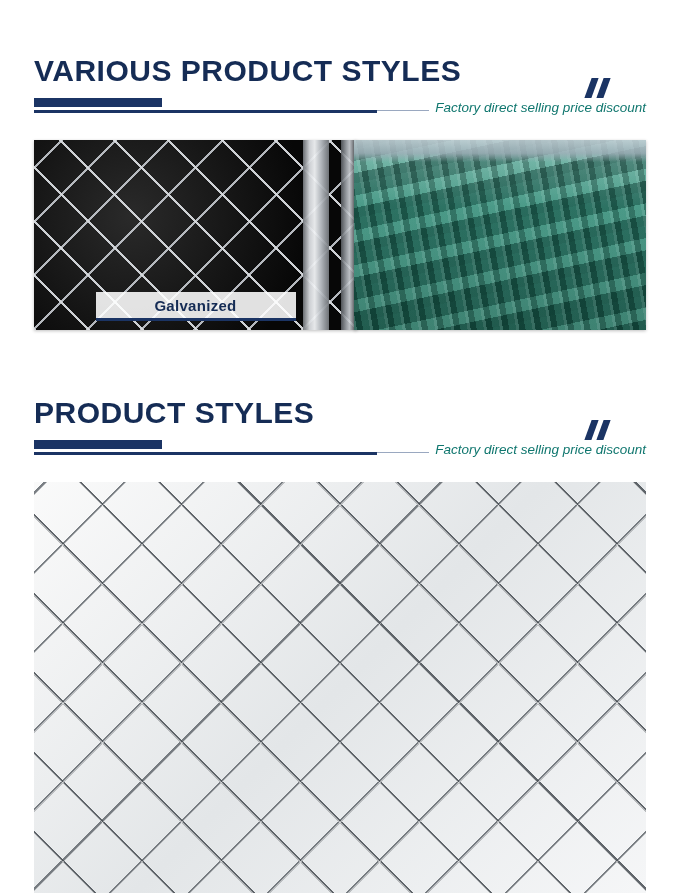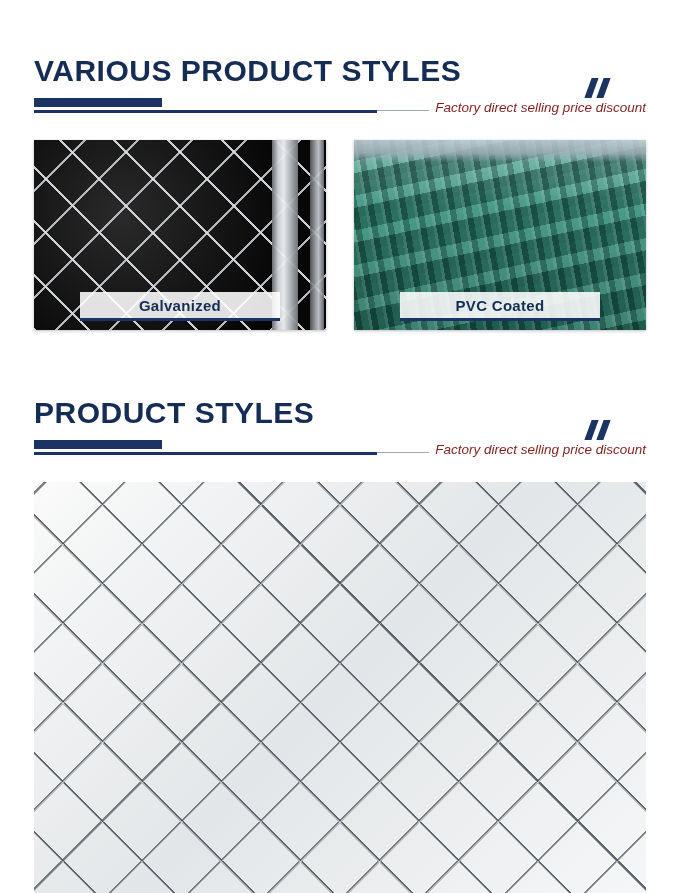--- a/index.html
+++ b/index.html
@@ -70,21 +70,21 @@
     width: 612px;
     height: 1px;
     background: #9aa8c0;
   }
   .tagline {
     position: absolute;
     right: 0;
     top: 6px;
     font-size: 13.5px;
     font-style: italic;
-    color: #7f1d1d;
+    color: #0f766e;
     white-space: nowrap;
     background: #ffffff;
     padding-left: 6px;
   }
   
   .slash-mark {
     position: absolute;
     right: 32px;
     top: -16px;
     width: 26px;
@@ -110,21 +110,21 @@
     height: 190px;
   }
   .card {
     position: absolute;
     top: 0;
     width: 292px;
     height: 190px;
     overflow: hidden;
     box-shadow: 0 1px 3px rgba(0,0,0,0.25);
   }
-  .card.left  { left: 0; }
+  .card.left  { left: 0; padding-left: 31px; }
   .card.right { left: 320px; }
 
   .card-caption {
     position: absolute;
     left: 50%;
     transform: translateX(-50%);
     bottom: 9px;
     width: 200px;
     height: 26px;
     background: rgba(255,255,255,0.88);
@@ -255,21 +255,20 @@
         <div class="post"></div>
         <div class="post2"></div>
       </div>
       <div class="card-caption">Galvanized</div>
     </div>
 
     <div class="card right">
       <div class="mesh mesh-pvc">
         <div class="pvc-top"></div>
       </div>
-      <div class="card-caption">PVC Coated</div>
     </div>
 
   </div>
 
   <div class="section" style="top:396px;">
     <div class="section-title">PRODUCT STYLES</div>
 
     <div class="rule-wrap">
       <div class="rule-thin2"></div>
       <div class="rule-thin"></div>

